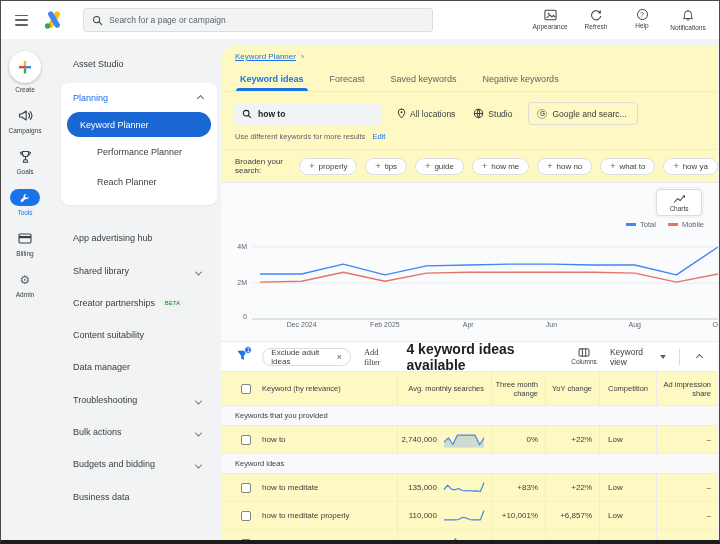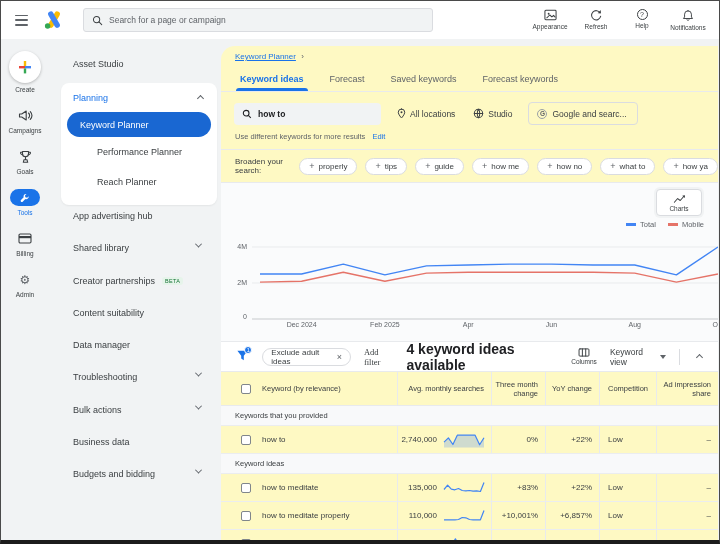--- a/index.html
+++ b/index.html
@@ -32,21 +32,21 @@
   .gear-glyph { font-family:"DejaVu Sans",sans-serif; font-size:12px; color:#5f6368; line-height:14px; }
 
   
   .sidebar { position:absolute; left:48px; top:38px; width:172px; bottom:0; background:#f1f3f4; font-size:9px; }
   .sb-top { padding:20px 0 0 24px; cursor:pointer; }
   .sb-card { margin:14px 8px 0 12px; width:156px; background:#fff; border-radius:8px; padding-bottom:8px; box-shadow:0 1px 2px rgba(0,0,0,.06); }
   .sb-card-head { padding:10px 14px 0 12px; display:flex; justify-content:space-between; align-items:center; color:#1a73e8; cursor:pointer; }
   .sb-pill { margin:9px 6px 0 6px; height:25px; border-radius:13px; background:#1967d2; color:#fff; display:flex; align-items:center; padding-left:13px; cursor:pointer; }
   .sb-sub { height:30px; line-height:30px; padding-left:36px; color:#3c4043; cursor:pointer; }
   .sb-list { margin-top:6px; }
-  .sb-item { height:32.3px; display:flex; align-items:flex-start; justify-content:space-between; padding:0 20px 0 24px; cursor:pointer; }
+  .sb-item { height:32.3px; display:flex; align-items:flex-end; justify-content:space-between; padding:0 20px 0 24px; cursor:pointer; }
   .sb-item .left { display:flex; align-items:center; gap:7px; }
   .beta { font-size:5.5px; color:#137333; background:#e6f4ea; border-radius:3px; padding:1px 3px; letter-spacing:.3px; }
   .chev { display:inline-block; width:5px; height:5px; border-right:1.2px solid #5f6368; border-bottom:1.2px solid #5f6368; }
   .chev.down { transform:rotate(45deg) translate(-1px,-1px); }
   .chev.up { transform:rotate(-135deg); }
 
   
   .main { position:absolute; left:220px; top:45px; right:1px; bottom:0; background:#fef9c3; border-top-left-radius:14px; overflow:hidden; }
   .breadcrumb { margin:6px 0 0 14px; font-size:8px; }
   .breadcrumb a { color:#1a73e8; text-decoration:underline; cursor:pointer; }
@@ -280,44 +280,44 @@
         <span class="chev down"></span>
       </div>
       <div class="sb-item">
         <span class="left">
             <span>Bulk actions</span>
           </span>
         <span class="chev down"></span>
       </div>
       <div class="sb-item">
         <span class="left">
+            <span>Budgets and bidding</span>
+          </span>
+        <span class="chev down"></span>
+      </div>
+      <div class="sb-item">
+        <span class="left">
             <span>Business data</span>
           </span>
-      </div>
-      <div class="sb-item">
-        <span class="left">
-            <span>Budgets and bidding</span>
-          </span>
-        <span class="chev down"></span>
       </div>
     </div>
   </aside>
 
   <main class="main">
 
     <div class="breadcrumb">
       <a>Keyword Planner</a>
       <span class="sep">›</span>
     </div>
 
     <div class="tabs">
       <div class="tab active">Keyword ideas</div>
       <div class="tab">Forecast</div>
       <div class="tab">Saved keywords</div>
-      <div class="tab">Forecast keywords</div>
+      <div class="tab">Negative keywords</div>
     </div>
 
     <div class="controls">
       <div class="kw-box">
         <svg width="10" height="10" viewBox="0 0 12 12">
           <circle cx="5" cy="5" r="3.4" style="stroke:#202124;fill:none;stroke-width:1.3"></circle>
             <path d="M7.6 7.6 L10.6 10.6" style="stroke:#202124;stroke-width:1.3"></path>
         </svg>
         <span>how to</span>
       </div>

